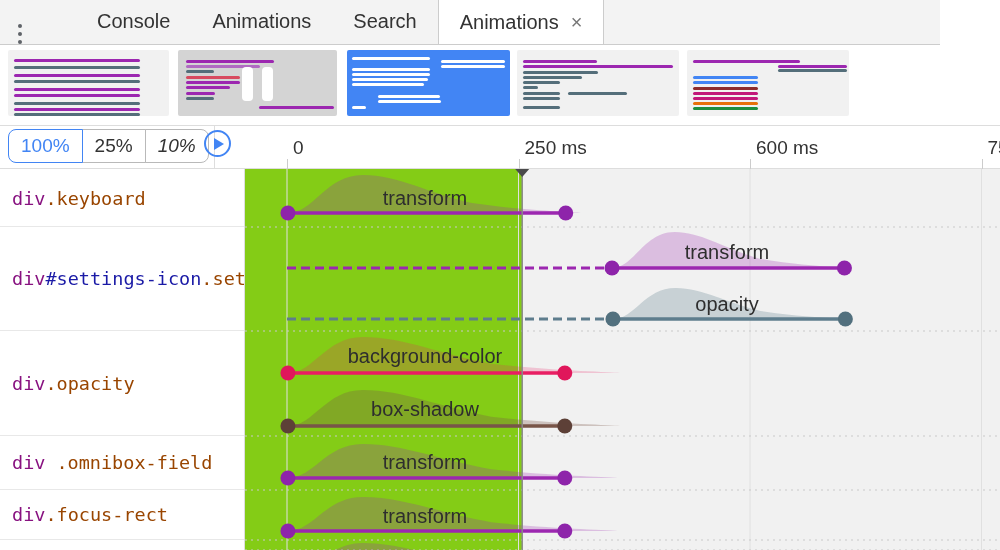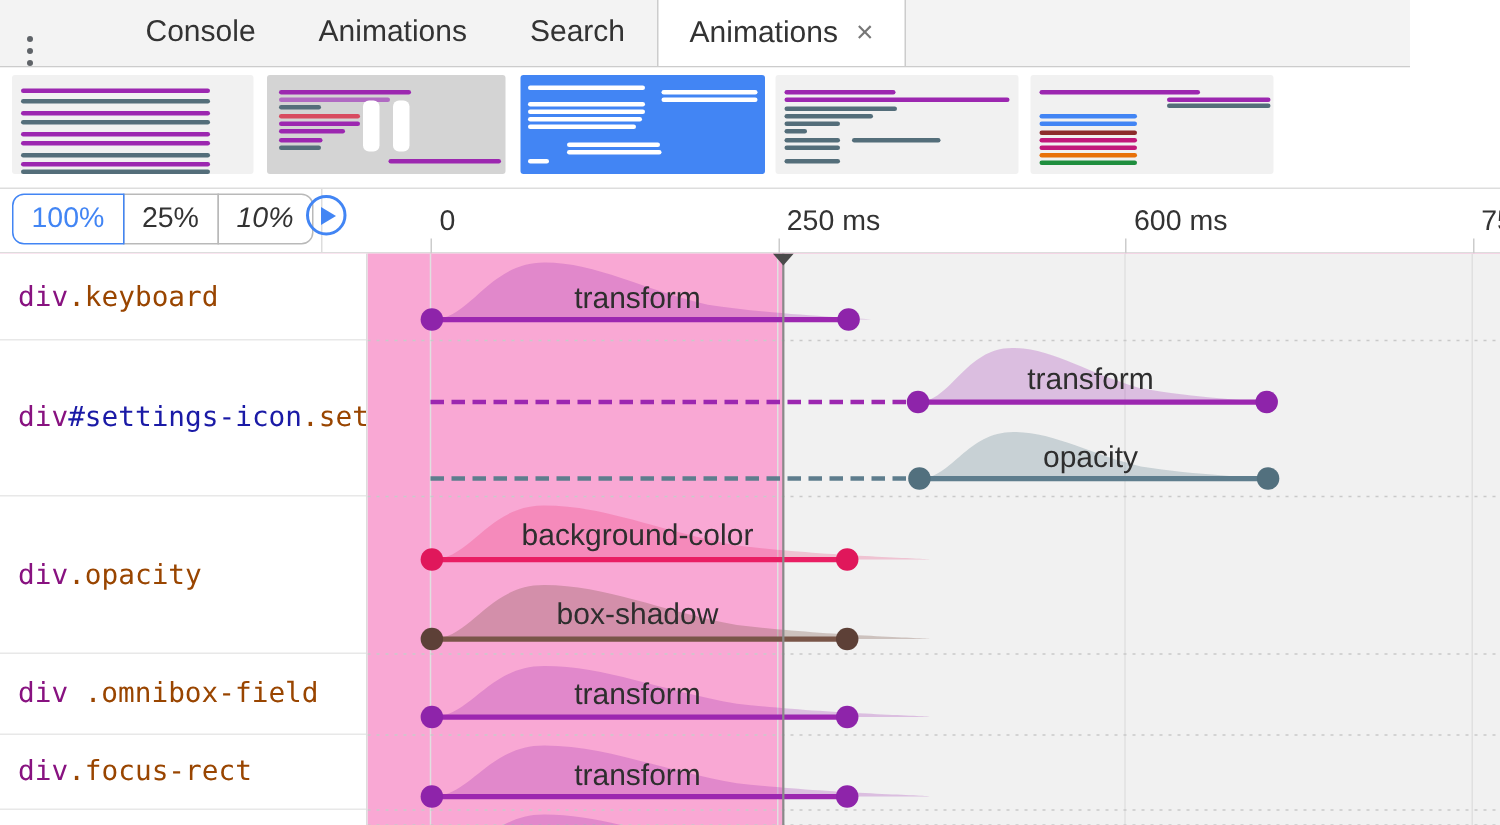--- a/index.html
+++ b/index.html
@@ -48,21 +48,21 @@
 
   
   .tooltip { position:absolute; left:481px; top:127px; width:81px; height:33px;
              background:#3c3c3c; color:#fff; border-radius:5px; z-index:6;
              font-size:18px; text-align:center; line-height:33px; }
   .tooltip::after { content:""; position:absolute; left:50%; bottom:-8px; margin-left:-8px;
                     border-left:8px solid transparent; border-right:8px solid transparent;
                     border-top:8px solid #3c3c3c; }
 
   
-  .content { position:absolute; top:169px; left:0; width:1000px; height:381px; background:#f9a8d4;text-decoration:underline; }
+  .content { position:absolute; top:169px; left:0; width:1000px; height:381px; background:#84cc16;text-decoration:underline; }
   .leftcol { position:absolute; left:0; top:0; width:245px; height:381px;
              border-right:1px solid #ddd; background:#fff; }
   .noderow { position:absolute; left:0; width:244px; border-bottom:1px solid #e8e8e8;
              overflow:hidden; white-space:nowrap; padding-left:12px;
              font-family:"DejaVu Sans Mono","Liberation Mono",monospace; font-size:18.5px;
              display:flex; align-items:center; }
   svg text { font-family:"Liberation Sans",sans-serif; font-size:20px; fill:#2e2e2e; }
 </style>
 </head>
 <body>

